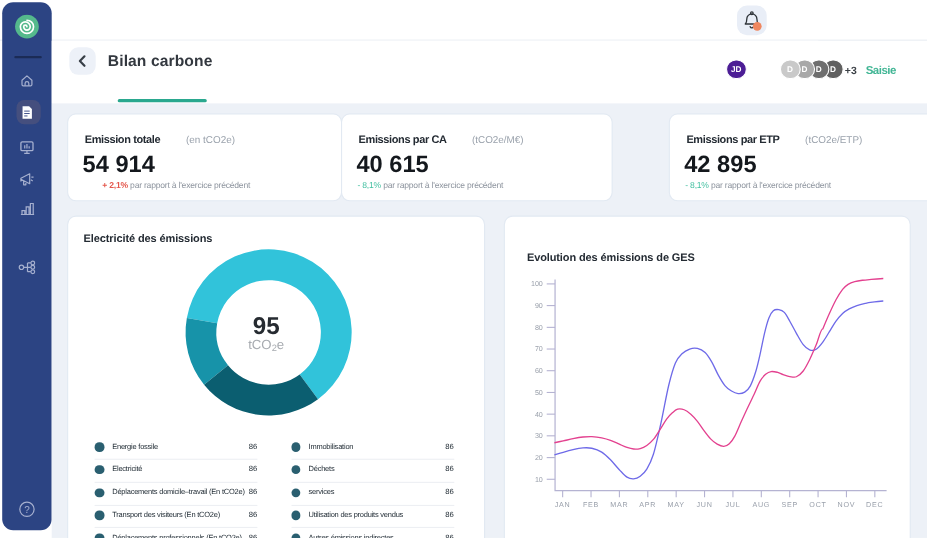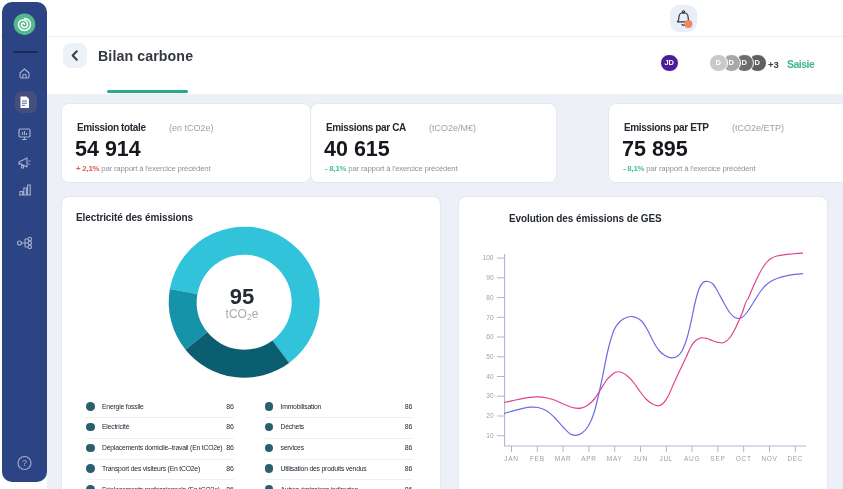--- a/index.html
+++ b/index.html
@@ -36,22 +36,22 @@
   text-align:center; line-height:16px; }
 #plus3 { position:absolute; left:721px; top:22px; font-size:9.5px; font-weight:700; color:#3a3f45; }
 #ajouter { position:absolute; left:740px; top:21px; font-size:10.5px; font-weight:700; color:#42b695; letter-spacing:-0.5px; }
 
 #content { position:absolute; left:47px; top:94px; width:796px; height:395px; background:#edf1f7; }
 .card { position:absolute; background:#fff; border:1px solid #e2e9f2; border-radius:8px; }
 .stattitle { position:absolute; left:15px; top:18px; font-size:10px; letter-spacing:-0.35px; font-weight:700; color:#242b33; }
 .stattitle small { font-weight:400; color:#9aa2ac; font-size:9px; letter-spacing:0;margin-left:21px; }
 .statnum { position:absolute; left:13px; top:33px; font-size:21.5px; font-weight:700; color:#14181d; }
 .statdelta { position:absolute; left:14px; top:60px; font-size:7.8px; letter-spacing:-0.2px; color:#8d949e; }
-.up { color:#e4564b; font-weight:700; }
-.down { color:#41bfa0; font-weight:700; }
+.up { color:#e4564b; font-weight:700;margin-left:17px; }
+.down { color:#41bfa0; font-weight:400; }
 .bigtitle { font-size:10px; letter-spacing:-0.1px; font-weight:700; color:#242b33; position:absolute; }
 
 .lrow { position:absolute; height:21px; }
 .ldot { position:absolute; left:0; top:5px; width:8.5px; height:8.5px; border-radius:50%; background:#2a5f70; }
 .llabel { position:absolute; left:16px; top:5.5px; font-size:6.8px; letter-spacing:-0.2px; color:#212c35; white-space:nowrap; }
 .lval { position:absolute; right:0; top:5.5px; font-size:7px; color:#212c35; }
 .lsep { position:absolute; left:0; bottom:0; width:100%; height:1px; background:#edeff3; }
 </style>
 </head>
 <body>
@@ -128,21 +128,21 @@
   <div class="statnum">54 914</div>
   <div class="statdelta"><span class="up">+ 2,1%</span> par rapport à l'exercice précédent</div>
 </div>
 <div class="card" style="left:310px; top:103px; width:247px; height:80px;">
   <div class="stattitle">Emissions par CA <small>(tCO2e/M€)</small></div>
   <div class="statnum">40 615</div>
   <div class="statdelta"><span class="down">- 8,1%</span> par rapport à l'exercice précédent</div>
 </div>
 <div class="card" style="left:608px; top:103px; width:248px; height:80px;">
   <div class="stattitle">Emissions par ETP <small>(tCO2e/ETP)</small></div>
-  <div class="statnum">75 895</div>
+  <div class="statnum">42 895</div>
   <div class="statdelta"><span class="down">- 8,1%</span> par rapport à l'exercice précédent</div>
 </div>
 
 <div class="card" id="donutcard" style="left:61px; top:196px; width:380px; height:310px;">
   <div class="bigtitle" style="left:14px; top:15px;">Electricité des émissions</div>
 </div>
 <svg class="abs" style="left:61px; top:196px;" width="380" height="293" viewBox="0 0 380 293">
   <g transform="translate(-61,-196)">
     <g transform="translate(1.2,0.7)">
     <path d="M287.91 362.19 A75.5 75.5 0 1 0 168.65 288.39 L196.22 293.25 A47.5 47.5 0 1 1 271.25 339.68 Z" fill="#31c3da"></path>
@@ -211,21 +211,21 @@
       <div class="lsep"></div>
     </div>
     <div class="lrow" style="top: 83.2px; width: 100%;">
       <div class="ldot"></div>
       <div class="llabel">Autres émissions indirectes</div>
       <div class="lval">86</div>
     </div>
   </div>
 
 <div class="card" style="left:458px; top:196px; width:370px; height:310px;">
-  <div class="bigtitle" style="left:20px; top:16px;margin-left:30px;">Evolution des émissions de GES</div>
+  <div class="bigtitle" style="left:20px; top:32px;">Evolution des émissions de GES</div>
 </div>
 <svg class="abs" style="left:458px; top:196px;" width="370" height="293" viewBox="0 0 370 293">
   <g transform="translate(-458,-196)" id="chartg">
 
     <path d="M504.6 254 V446 H806" fill="none" stroke="#b5b3d2" stroke-width="1.1"></path>
     <g stroke="#b5b3d2" stroke-width="1">
       <line x1="497" y1="258.1" x2="504.6" y2="258.1"></line>
       <line x1="497" y1="277.8" x2="504.6" y2="277.8"></line>
       <line x1="497" y1="297.6" x2="504.6" y2="297.6"></line>
       <line x1="497" y1="317.3" x2="504.6" y2="317.3"></line>

